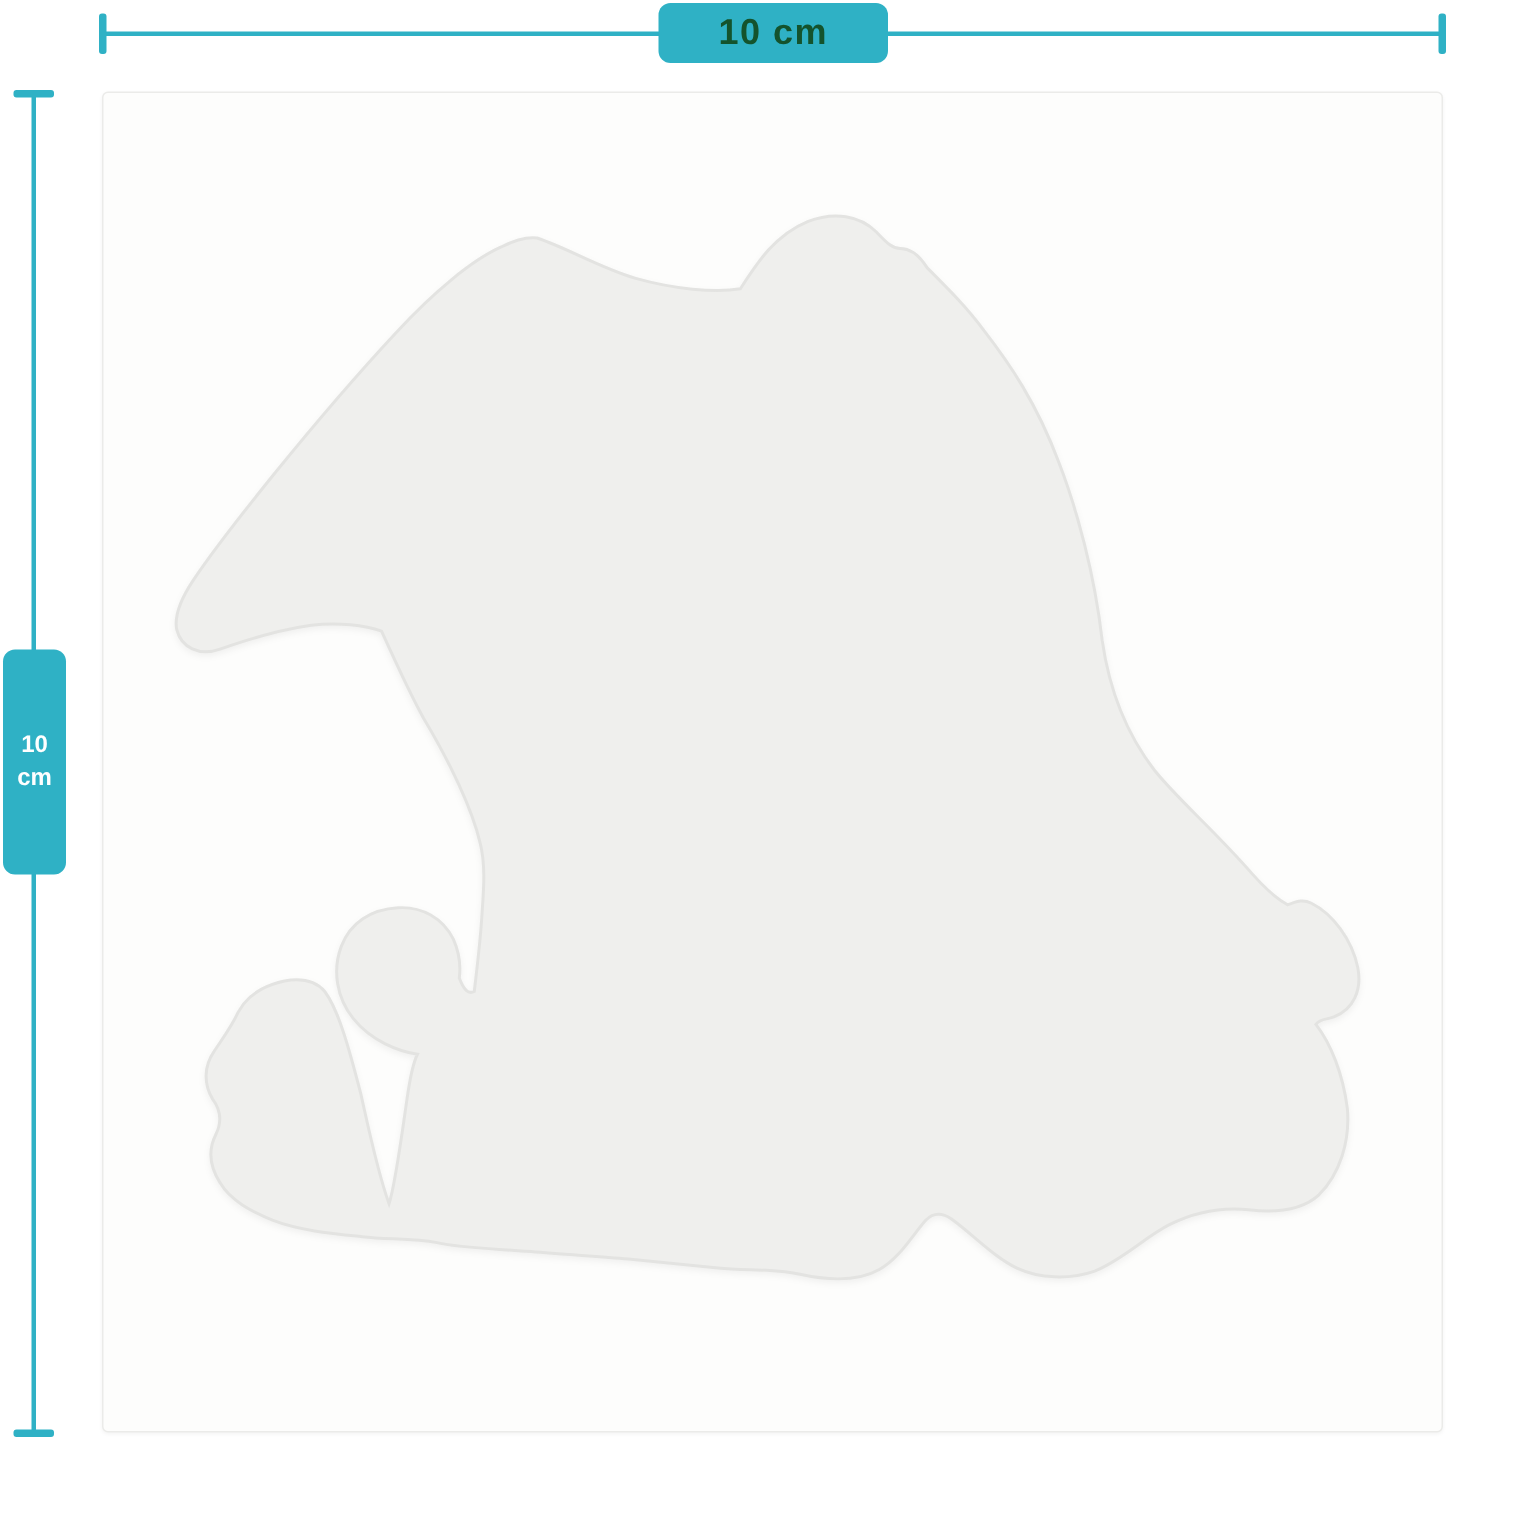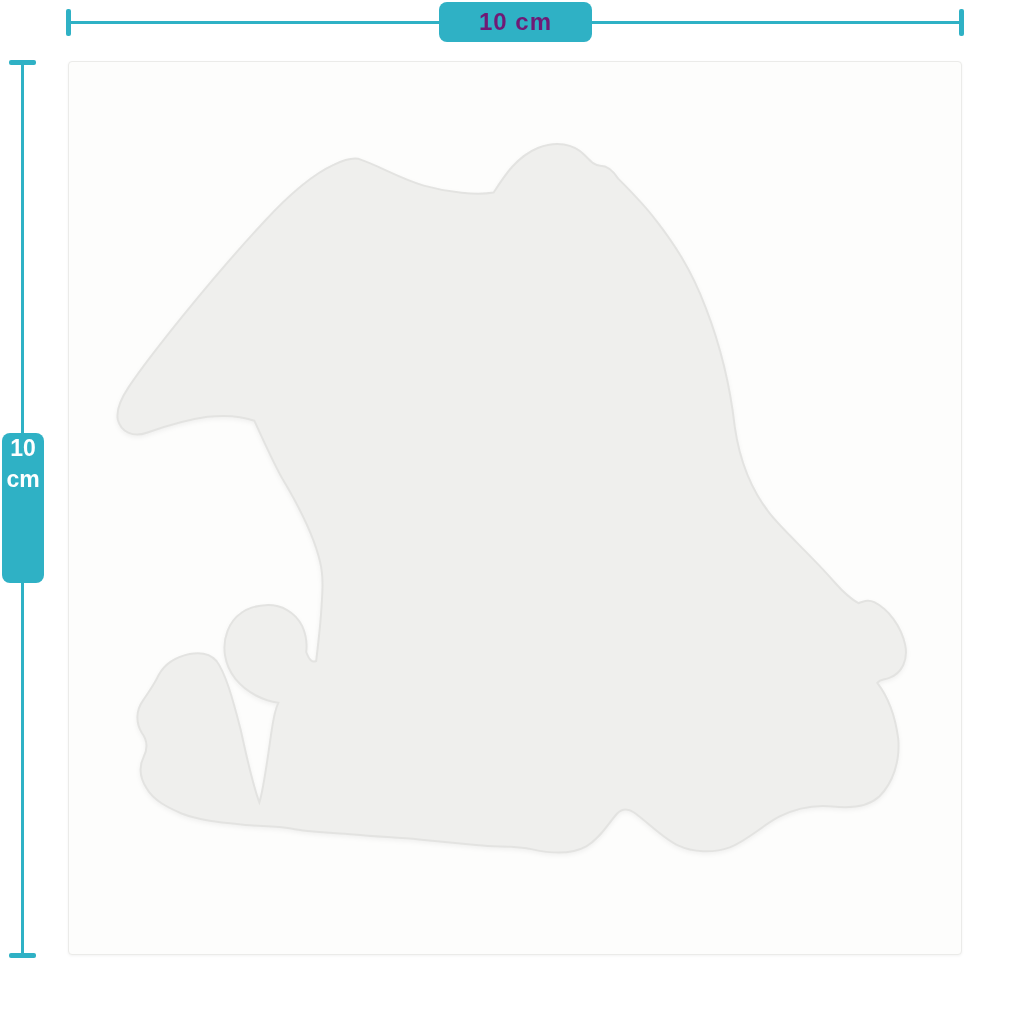--- a/index.html
+++ b/index.html
@@ -67,21 +67,21 @@
   .h-label {
     position: absolute;
     left: 439px;
     top: 2px;
     width: 153px;
     height: 40px;
     border-radius: 8px;
     display: flex;
     align-items: center;
     justify-content: center;
-    color: #701a75;
+    color: #14532d;
     font-size: 24px;
     font-weight: bold;
     letter-spacing: 1px;
   }
 
   .v-line {
     position: absolute;
     left: 21px;
     top: 62px;
     width: 3px;
@@ -100,23 +100,23 @@
   .v-label {
     position: absolute;
     left: 2px;
     top: 433px;
     width: 42px;
     height: 150px;
     border-radius: 8px;
     display: flex;
     flex-direction: column;
     align-items: center;
-    justify-content: flex-start;
+    justify-content: center;
     color: #ffffff;
-    font-size: 23px;
+    font-size: 16px;
     font-weight: bold;
     line-height: 1.35;
   }
 </style>
 </head>
 <body>
 
 <div class="stage">
 
   <div>

